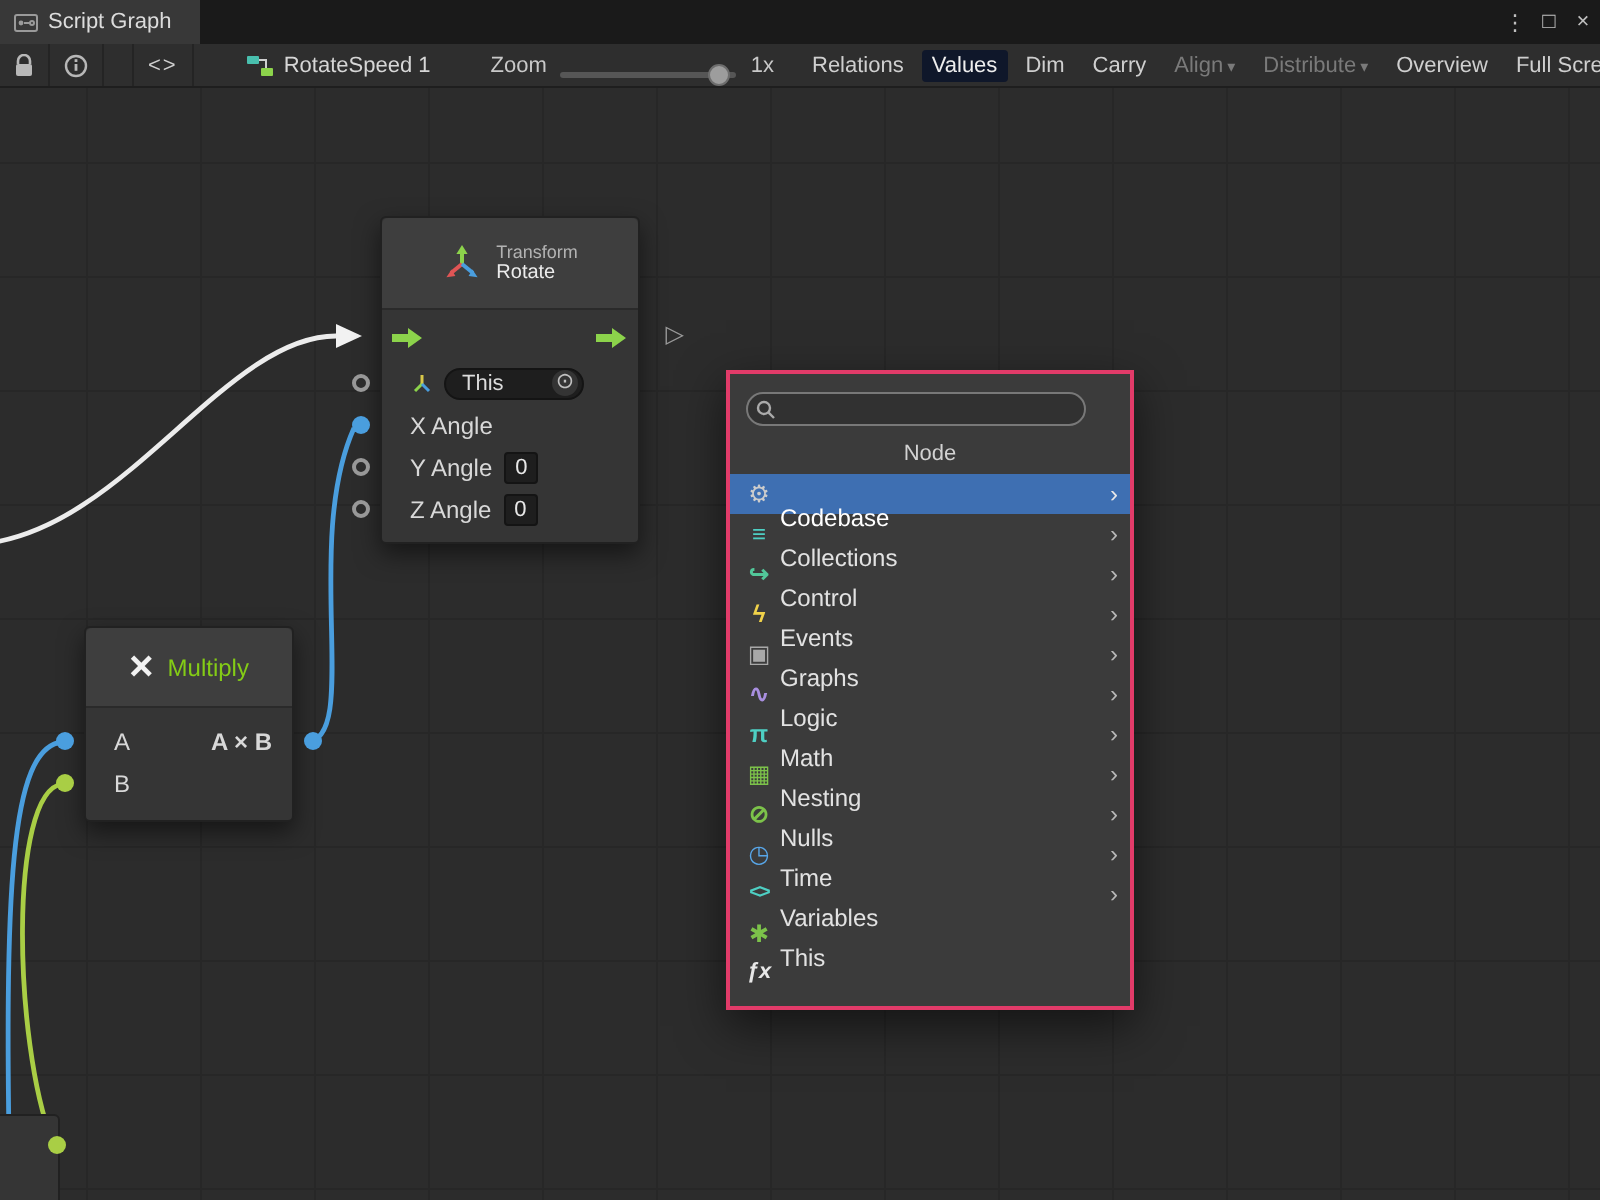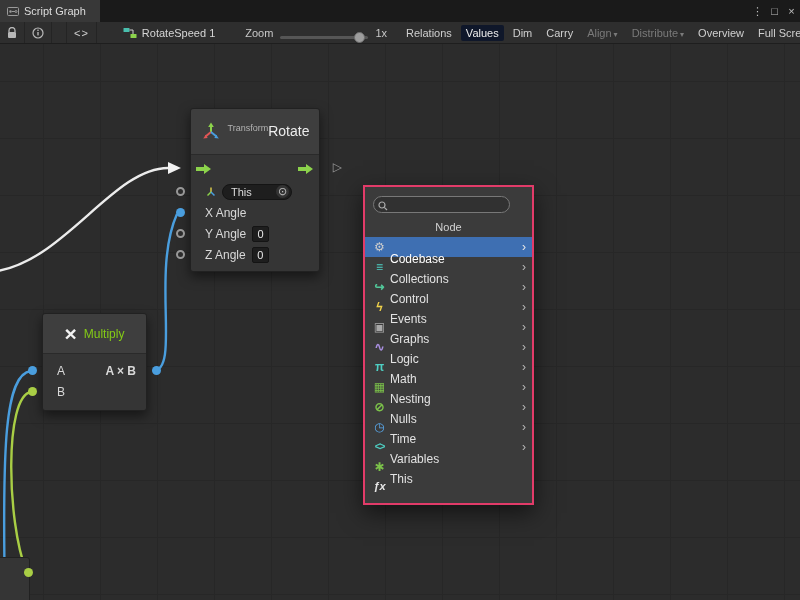--- a/index.html
+++ b/index.html
@@ -33,23 +33,23 @@
     background-image:linear-gradient(#272727 1px,transparent 1px),linear-gradient(90deg,#272727 1px,transparent 1px);
     background-size:57px 57px;background-position:-14px -20px;}
   .wires{position:absolute;inset:0;pointer-events:none;z-index:1;}
   
   .node{position:absolute;background:#353535;border:1px solid #212121;border-radius:3px;
     box-shadow:0 5px 12px rgba(0,0,0,.5);z-index:2;}
   .node-header{background:#3e3e3e;border-bottom:1px solid #2a2a2a;border-radius:3px 3px 0 0;
     display:flex;align-items:center;justify-content:center;gap:7px;}
   .rotate-node{left:190px;top:64px;width:128px;padding-bottom:6px;}
   .rotate-node .node-header{height:46px;box-sizing:border-box;padding:0 8px;}
-  .hdr-texts{display:flex;flex-direction:row;line-height:1.15;}
+  .hdr-texts{display:flex;flex-direction:column;line-height:1.15;}
   .hdr-type{font-size:9px;color:#b2b2b2;}
-  .hdr-name{font-size:14px;color:#ececec;}
+  .hdr-name{font-size:10px;color:#ececec;}
   .node-row{position:relative;height:21px;display:flex;align-items:center;padding:0 8px 0 14px;font-size:12px;color:#d8d8d8;}
   .flow-row{height:26px;}
   .flow-arrow-right{position:absolute;right:5px;top:8px;}
   .flow-arrow-left{position:absolute;left:5px;top:8px;}
   .ext-triangle{position:absolute;right:-23px;top:5px;color:#9a9a9a;font-size:12px;}
   .port{position:absolute;left:-15px;top:50%;margin-top:-4.5px;width:9px;height:9px;border-radius:50%;box-sizing:border-box;z-index:3;}
   .port.hollow{border:2px solid #989898;background:#2c2c2c;}
   .port.blue{background:#4a9ede;}
   .port.green{background:#a9ce45;}
   .port.right{left:auto;right:-15px;}
@@ -61,21 +61,21 @@
     font-size:11px;text-align:center;margin-left:6px;padding:0;font-family:"Liberation Sans",sans-serif;}
   .multiply-node{left:42px;top:269px;width:103px;padding-bottom:8px;}
   .multiply-node .node-header{height:40px;box-sizing:border-box;}
   .mult-glyph{font-size:21px;font-weight:bold;color:#f2f2f2;line-height:18px;}
   .mult-name{font-size:12px;color:#84cc16;}
   .mult-body{padding-top:6px;}
   .out-label{margin-left:auto;font-size:12px;color:#d8d8d8;padding-right:2px;font-weight:bold;}
   .fragment-node{left:-8px;top:513px;width:36px;height:100px;background:#353535;border:1px solid #212121;border-radius:3px;position:absolute;z-index:2;}
   .frag-port{position:absolute;right:-4px;top:10px;width:9px;height:9px;border-radius:50%;background:#a9ce45;}
   
-  .finder{position:absolute;left:363px;top:141px;width:171px;height:320px;box-sizing:border-box;
+  .finder{position:absolute;left:363px;top:141px;width:204px;height:320px;box-sizing:border-box;
     background:#3b3b3b;border:2px solid #e23b69;box-shadow:0 8px 22px rgba(0,0,0,.55);z-index:10;}
   .search-wrap{position:relative;margin:7px 22px 3px 8px;}
   .search-input{width:100%;height:17px;box-sizing:border-box;background:#313131;border:1px solid #787878;border-radius:9px;
     padding:0 6px 0 19px;color:#eee;font-size:11px;outline:none;font-family:"Liberation Sans",sans-serif;}
   .search-icon{position:absolute;left:5px;top:3px;}
   .finder-header{text-align:center;font-size:11px;color:#d2d2d2;padding:5px 0 4px;}
   .ff-item{height:20px;display:flex;align-items:center;padding:0 4px 0 6px;font-size:12px;color:#e2e2e2;cursor:default;}
   .ff-item.sel{background:#3e6fb2;color:#fff;}
   .ff-icon{width:17px;display:inline-flex;justify-content:center;font-size:12px;line-height:1;}
   .ff-label{flex:1;margin-left:2px;margin-top:25px;}

